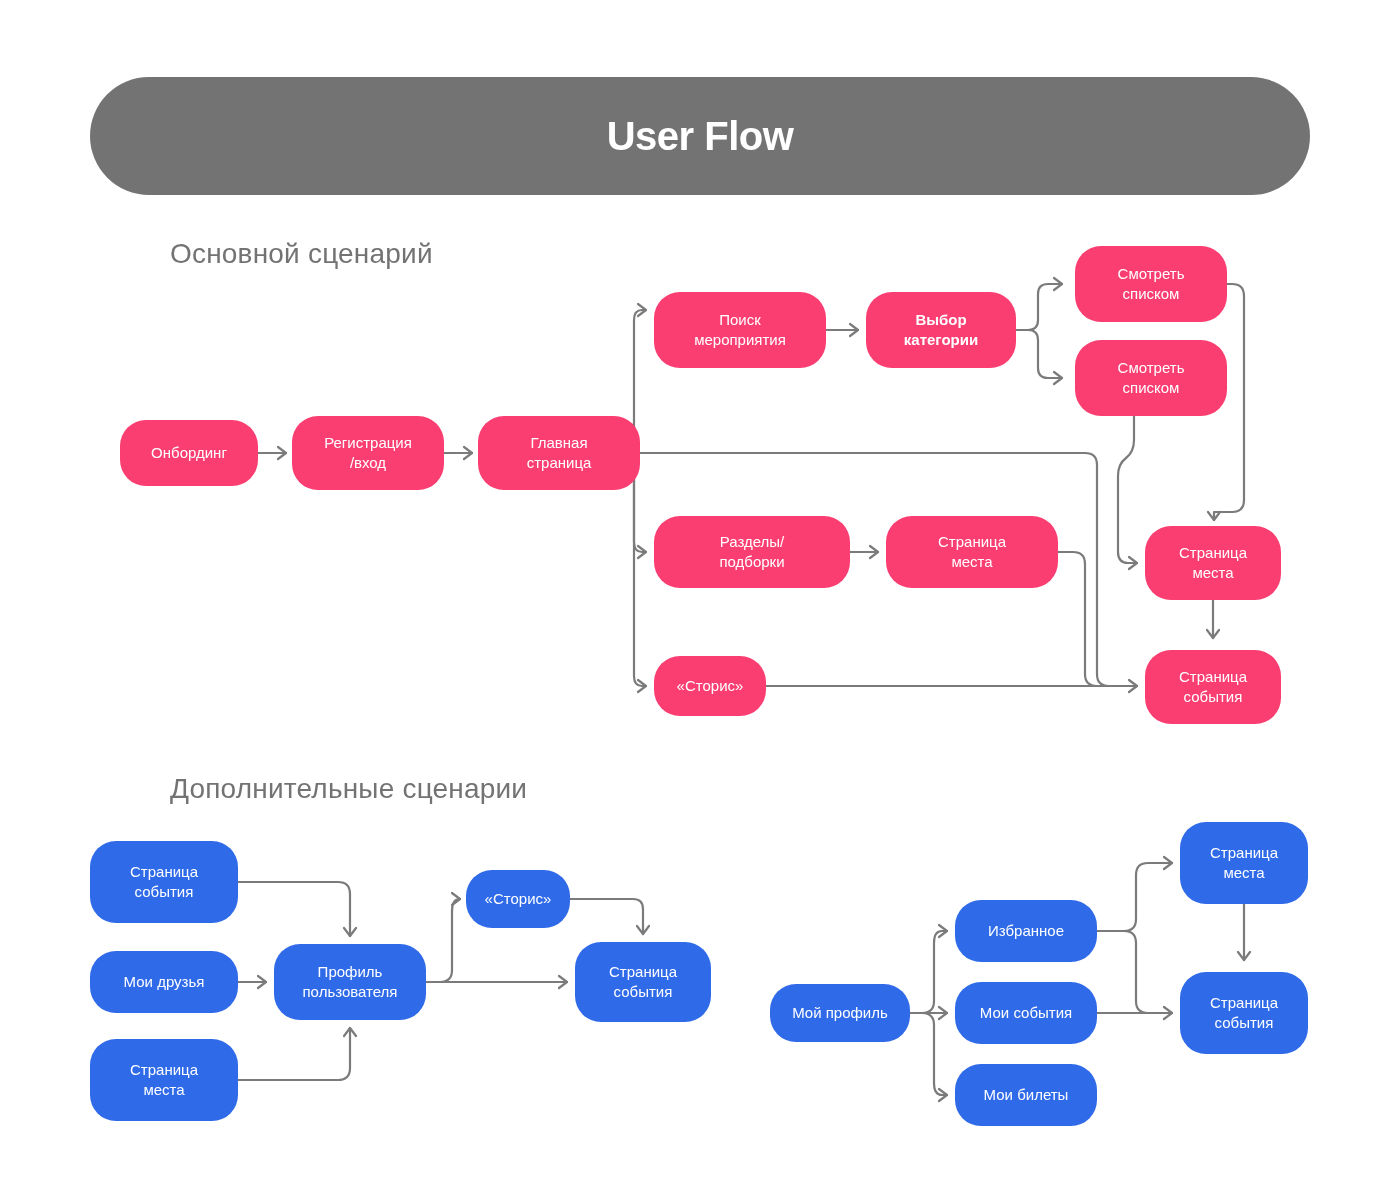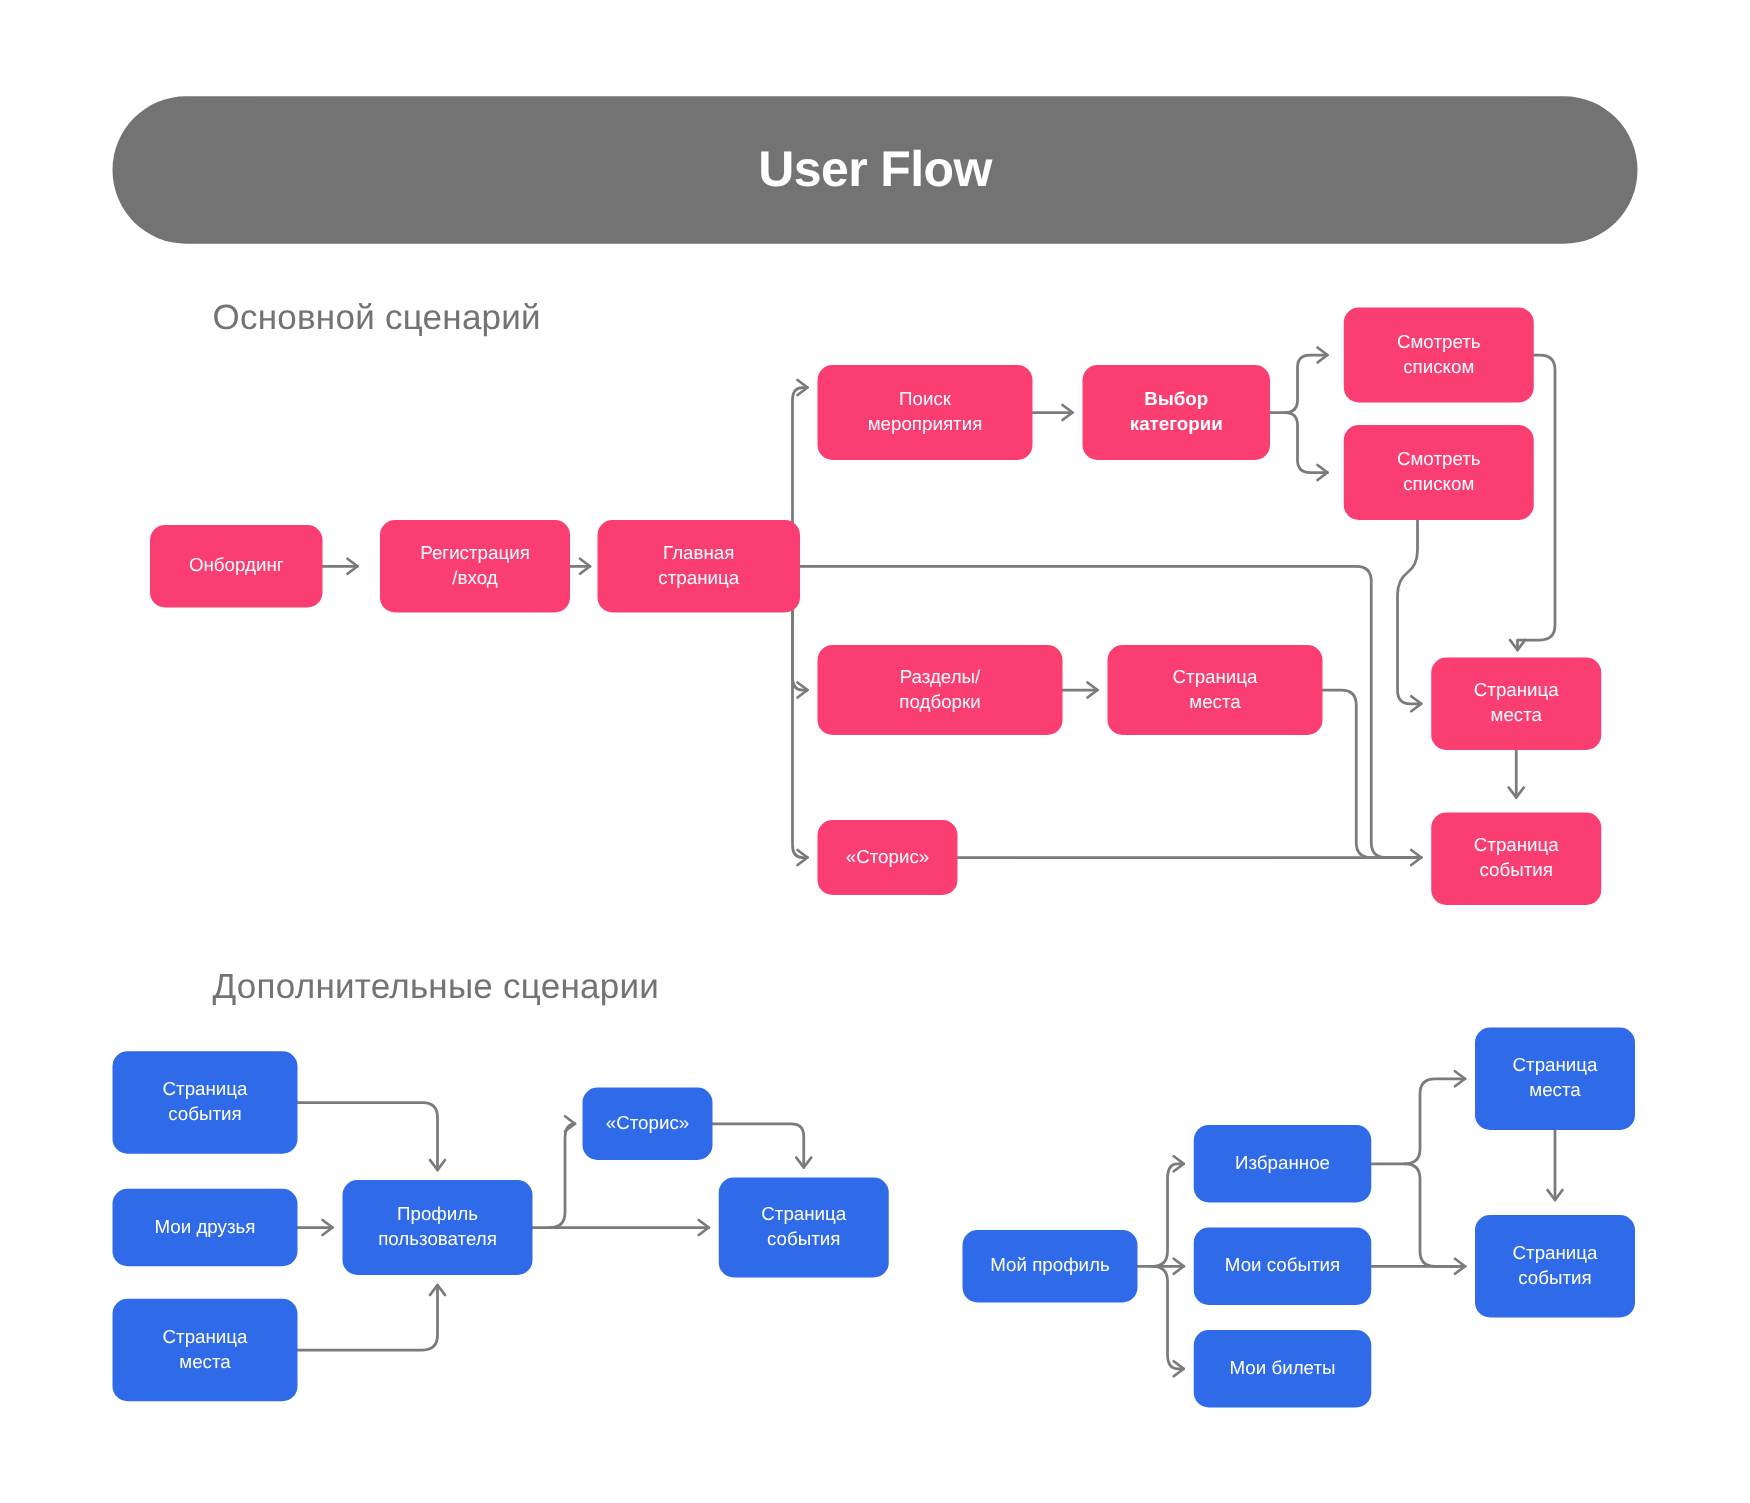--- a/index.html
+++ b/index.html
@@ -31,21 +31,21 @@
   
   #wires{position:absolute;left:0;top:0;width:1400px;height:1202px;pointer-events:none;}
   .wire{fill:none;stroke:#7b7b7b;stroke-width:2.2;stroke-linecap:round;stroke-linejoin:round;}
   .head{fill:none;stroke:#7b7b7b;stroke-width:2.2;stroke-linecap:round;stroke-linejoin:round;}
 
   
   .node{
     position:absolute;box-sizing:border-box;display:flex;
     align-items:center;justify-content:center;text-align:center;
     color:#ffffff;font-size:15px;line-height:1.32;
-    border-radius:12px;padding:4px 8px;white-space:pre-line;
+    border-radius:26px;padding:4px 8px;white-space:pre-line;
   }
   .node.pink{background:#fa3e72;}
   .node.blue{background:#2f6ae8;}
 </style>
 </head>
 <body>
 
 <div id="canvas">
 
   <div class="banner">
@@ -135,21 +135,21 @@
     <path class="wire" d="M1124,931 Q1136,931 1136,943 L1136,1001 Q1136,1013 1148,1013 L1172,1013"></path>
     <path class="head" d="M1164,1007 L1172,1013 L1164,1019"></path>
 
     <path class="wire" d="M1097,1013 L1172,1013"></path>
 
     <path class="wire" d="M1244,904 L1244,960"></path>
     <path class="head" d="M1238,952 L1244,960 L1250,952"></path>
   </svg>
 
   <div class="node pink" style="left:120px;top:420px;width:138px;height:66px;">Онбординг</div>
-  <div class="node pink" style="left:292px;top:416px;width:152px;height:74px;margin-left:12px;">Регистрация
+  <div class="node pink" style="left:292px;top:416px;width:152px;height:74px;">Регистрация
 /вход</div>
   <div class="node pink" style="left:478px;top:416px;width:162px;height:74px;">Главная
 страница</div>
   <div class="node pink" style="left:654px;top:292px;width:172px;height:76px;">Поиск
 мероприятия</div>
   <div class="node pink" style="left:866px;top:292px;width:150px;height:76px;font-weight:bold;">Выбор
 категории</div>
   <div class="node pink" style="left:1075px;top:246px;width:152px;height:76px;">Смотреть
 списком</div>
   <div class="node pink" style="left:1075px;top:340px;width:152px;height:76px;">Смотреть

